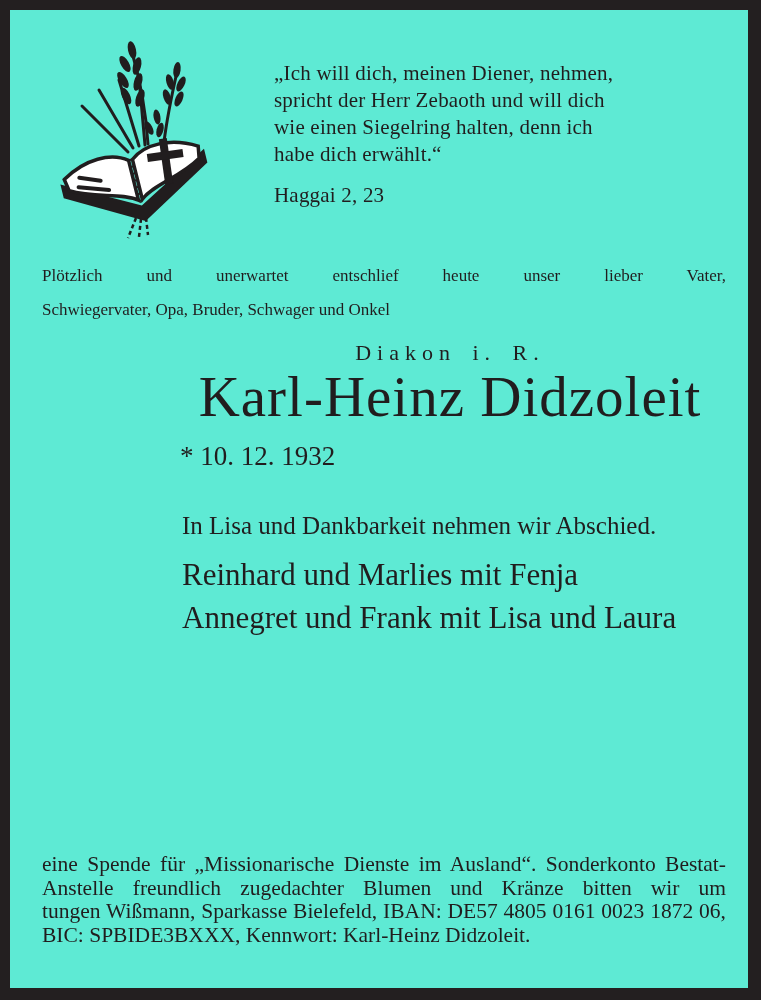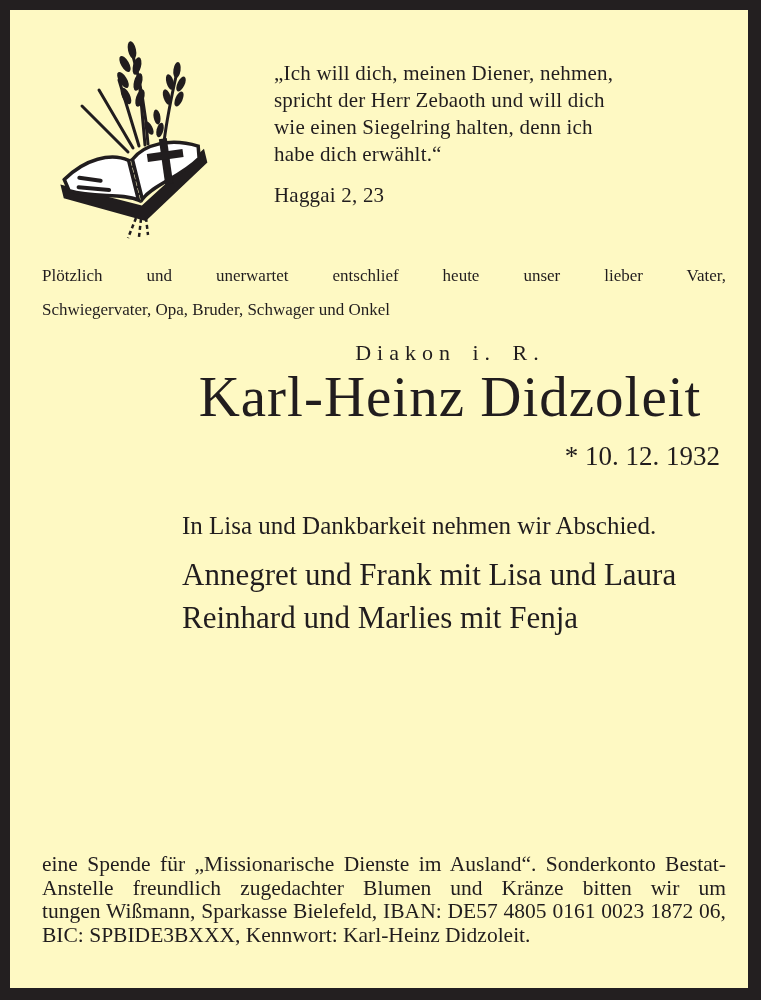--- a/index.html
+++ b/index.html
@@ -1,20 +1,20 @@
 <!DOCTYPE html>
 <html><head>
 <meta charset="utf-8">
 <style>
   html, body { margin: 0; padding: 0; background: #ffffff; }
   .page {
     position: relative;
     width: 761px;
     height: 1000px;
-    background: #fef9c3;
+    background: #5eead4;
     color: #211d1e;
     font-family: "Liberation Serif", "DejaVu Serif", serif;
     overflow: hidden;
   }
   .frame {
     position: absolute;
     inset: 0;
     border-style: solid;
     border-color: #231f20;
     border-width: 10px 13px 12px 10px;
@@ -63,21 +63,21 @@
     position: absolute;
     left: -40px; top: 364px; width: 620px;
     font-size: 57px;
     letter-spacing: 1px;
     white-space: nowrap;
   }
   .dates {
     position: absolute;
     left: 0; top: 441px; width: 100%;
     display: flex;
-    justify-content: flex-end;
+    justify-content: flex-start;
     gap: 80px;
     font-size: 27px;
   }
   .farewell {
     position: absolute;
     left: 182px;
     top: 512px;
     font-size: 25px;
   }
   .mourners {
@@ -187,22 +187,22 @@
     <div class="title">Diakon i. R.</div>
     <div class="name">Karl-Heinz Didzoleit</div>
     <div class="dates">
       <span>* 10. 12. 1932</span>
     </div>
   </div>
 
   <div class="farewell">In Lisa und Dankbarkeit nehmen wir Abschied.</div>
 
   <div class="mourners">
+    <div>Reinhard und Marlies mit Fenja</div>
     <div>Annegret und Frank mit Lisa und Laura</div>
-    <div>Reinhard und Marlies mit Fenja</div>
   </div>
 
 
 
   <div class="donation">
     <div class="just">eine Spende für „Missionarische Dienste im Ausland“. Sonderkonto Bestat-</div>
     <div class="just">Anstelle freundlich zugedachter Blumen und Kränze bitten wir um</div>
     <div class="just">tungen Wißmann, Sparkasse Bielefeld, IBAN: DE57 4805 0161 0023 1872 06,</div>
     <div>BIC: SPBIDE3BXXX, Kennwort: Karl-Heinz Didzoleit.</div>
   </div>

